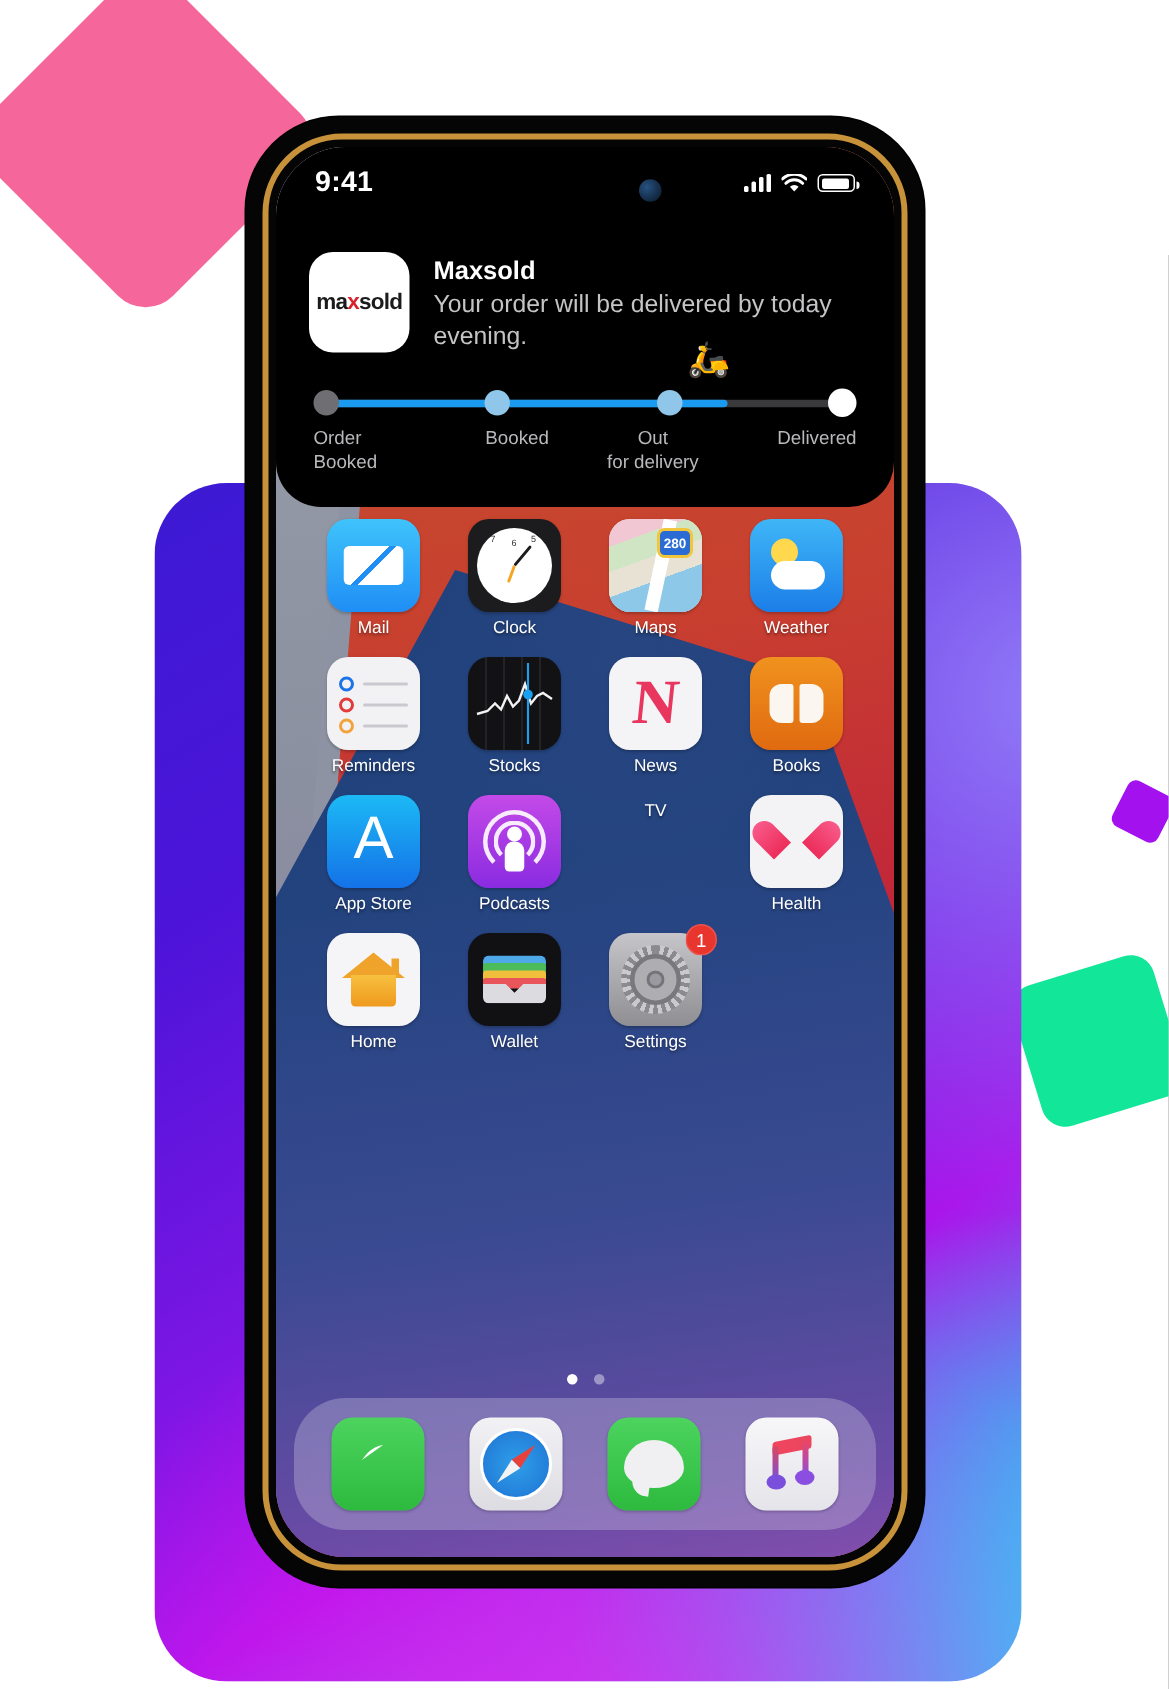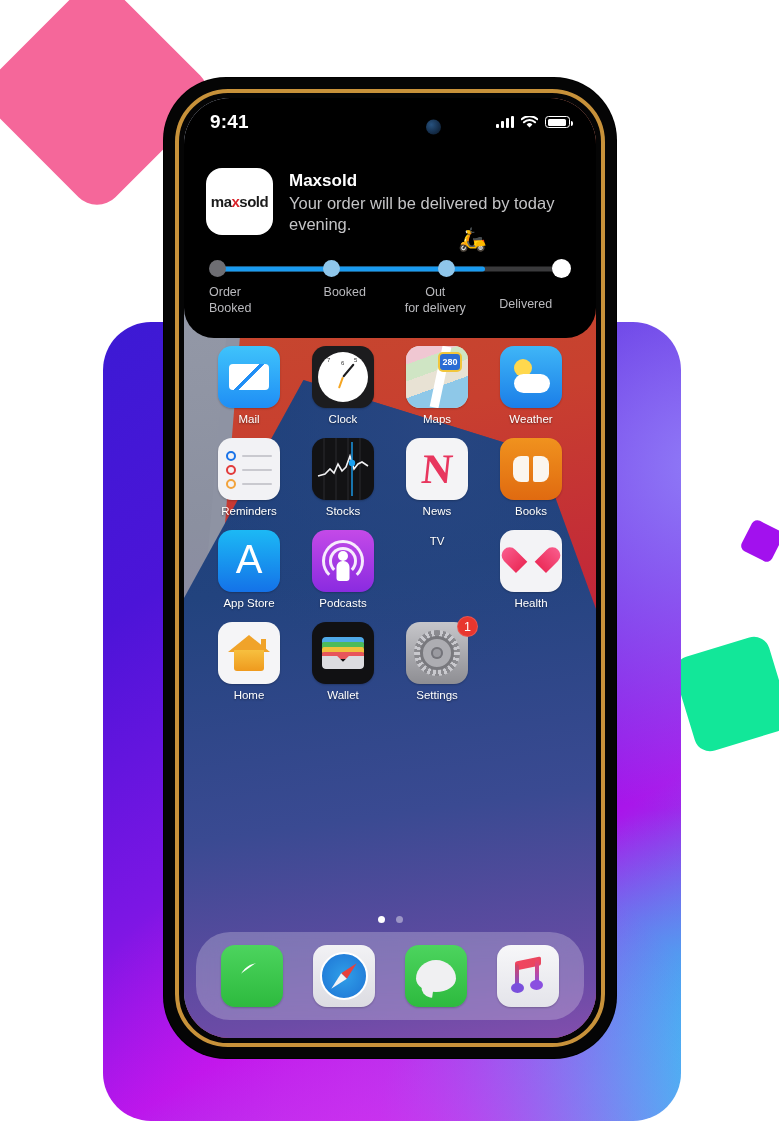--- a/index.html
+++ b/index.html
@@ -146,21 +146,21 @@
     position: absolute; left: 8px; top: 50%; transform: translateY(-50%);
     height: 5px; background: #1a9bf0; border-radius: 3px; width: 74%;
   }
   .dots { position: absolute; left: 0; right: 0; top: 0; height: 22px; display: flex; justify-content: space-between; align-items: center; }
   .dot { width: 17px; height: 17px; border-radius: 50%; background: #6e6e73; }
   .dot.lit { background: #8fc6ea; box-shadow: 0 0 0 0 transparent; }
   .dot.end { background: #ffffff; width: 19px; height: 19px; }
   .labels { display: flex; justify-content: space-between; margin-top: 4px; }
   .lbl { color: #b9b9bd; font-size: 12.5px; line-height: 1.28; text-align: center; width: 25%; }
   .lbl:first-child { text-align: left; padding-left: 0; }
-  .lbl:last-child { text-align: center; margin-top: 12px; }
+  .lbl:last-child { text-align: right; }
 
   
   .home { position: absolute; left: 0; top: 0; width: 100%; height: 100%; z-index: 10; }
   .grid {
     position: absolute; left: 18px; right: 18px; top: 248px;
     display: grid; grid-template-columns: repeat(4, 1fr); row-gap: 13px;
   }
   .cell { display: flex; flex-direction: column; align-items: center; position: relative; }
   .ic { width: 62px; height: 62px; border-radius: 14px; position: relative; overflow: hidden;
         box-shadow: 0 1px 2px rgba(0,0,0,.22); }

